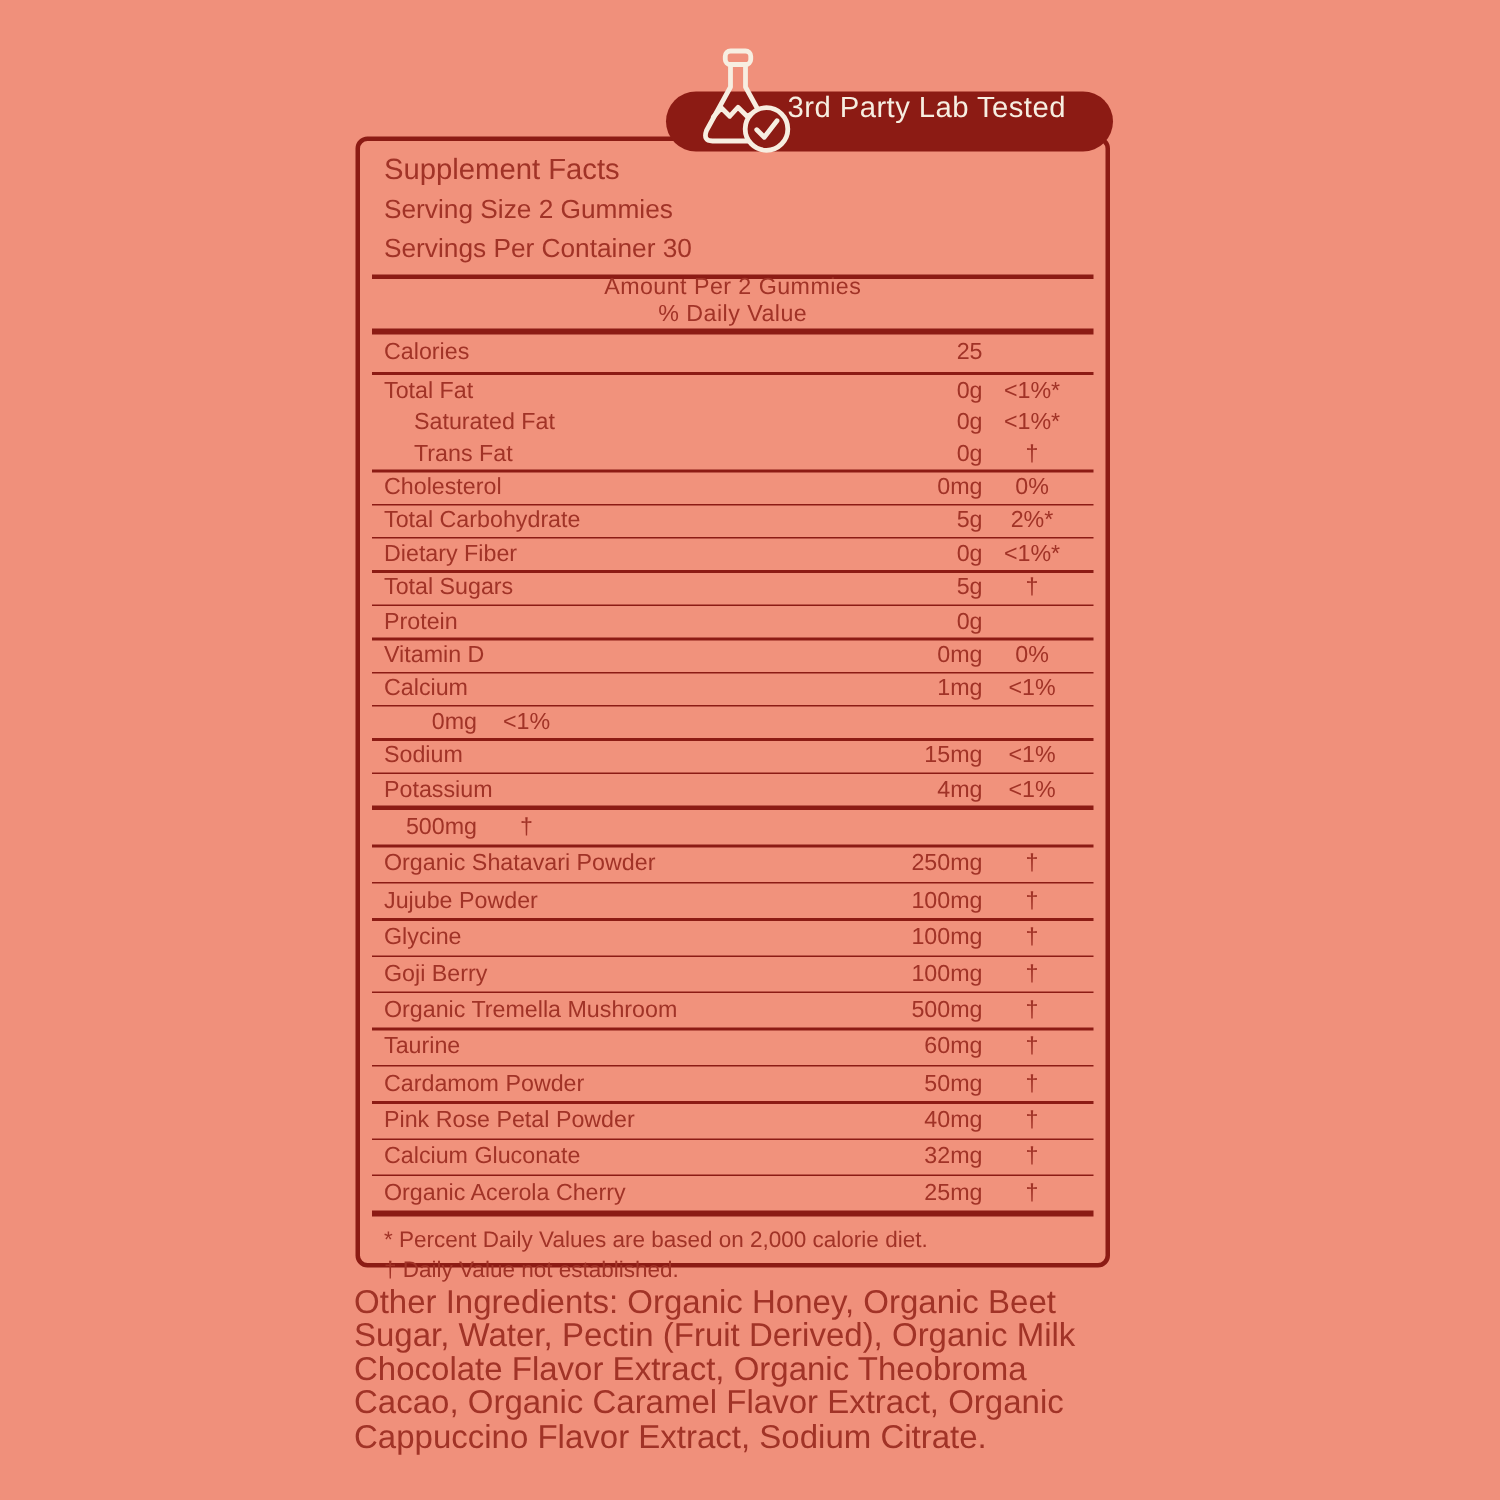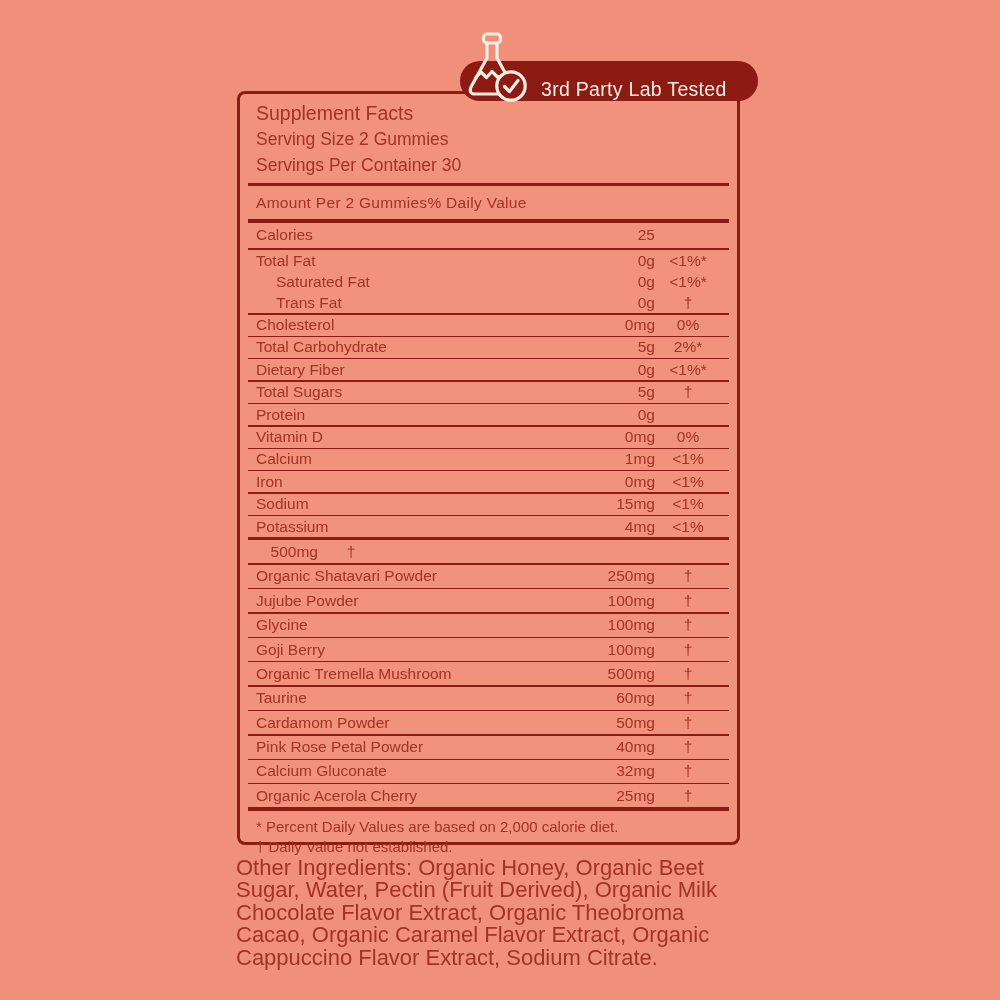--- a/index.html
+++ b/index.html
@@ -18,36 +18,36 @@
     box-sizing:border-box;border:3px solid var(--dark);border-radius:8px;
     padding:6px 8px 0;background:#F1927C;z-index:1;
   }
   .ph-title{font-size:19.5px;font-weight:normal;color:var(--text);padding-left:8px;line-height:27px}
   .ph-line{font-size:17.5px;color:var(--text);padding-left:8px;line-height:25.5px}
   .rule{background:var(--dark);height:1.4px}
   .rule.medium{height:2.4px}
   .rule.thick{height:3.4px}
   .head-rule{margin-top:5px}
   .header-row{
-    display:flex;justify-content:flex-start;align-items:center;
-    height:33px;padding:0 8px;font-size:15.5px;color:var(--text);letter-spacing:.3px;
+    display:flex;justify-content:flex-end;align-items:center;
+    height:33px;padding:0 8px;font-size:15.5px;color:var(--text);letter-spacing:.3px;flex-direction:column;
   }
   .row{display:flex;align-items:center;height:21px;padding:0 8px;font-size:15.5px;color:var(--text)}
   .row.cal{height:25px}
   .row.tall{height:23px}
   .row .nm{flex:1;white-space:nowrap}
   .row.indent .nm{padding-left:20px}
   .row .amt{width:62px;text-align:right}
   .row .dv{width:66px;text-align:center}
   .foot{padding:6px 8px 0;font-size:15px;color:var(--text);line-height:20px}
 
   
   .badge{
-    position:absolute;left:460px;top:61px;width:298px;height:40px;
-    background:var(--dark);border-radius:20px;display:flex;align-items:flex-end;z-index:2;
+    position:absolute;left:444px;top:61px;width:298px;height:40px;
+    background:var(--dark);border-radius:20px;display:flex;align-items:flex-start;z-index:2;
   }
   .badge-label{color:var(--cream);font-size:19.5px;margin-left:81px;letter-spacing:.3px;white-space:nowrap}
   .flask{position:absolute;left:458px;top:31px;width:100px;height:74px;z-index:3}
 
   
   .other{
     position:absolute;left:236px;top:857px;width:512px;
     font-size:22px;line-height:22.4px;color:var(--text);
   }
 </style>
@@ -125,21 +125,20 @@
           <span class="dv">0%</span>
         </div>
         <div class="rule"></div>
         <div class="row">
           <span class="nm">Calcium</span>
           <span class="amt">1mg</span>
           <span class="dv">&lt;1%</span>
         </div>
         <div class="rule"></div>
         <div class="row">
-          <span class="nm">Iron</span>
           <span class="amt">0mg</span>
           <span class="dv">&lt;1%</span>
         </div>
         <div class="rule"></div>
         <div class="row">
           <span class="nm">Sodium</span>
           <span class="amt">15mg</span>
           <span class="dv">&lt;1%</span>
         </div>
         <div class="rule"></div>

